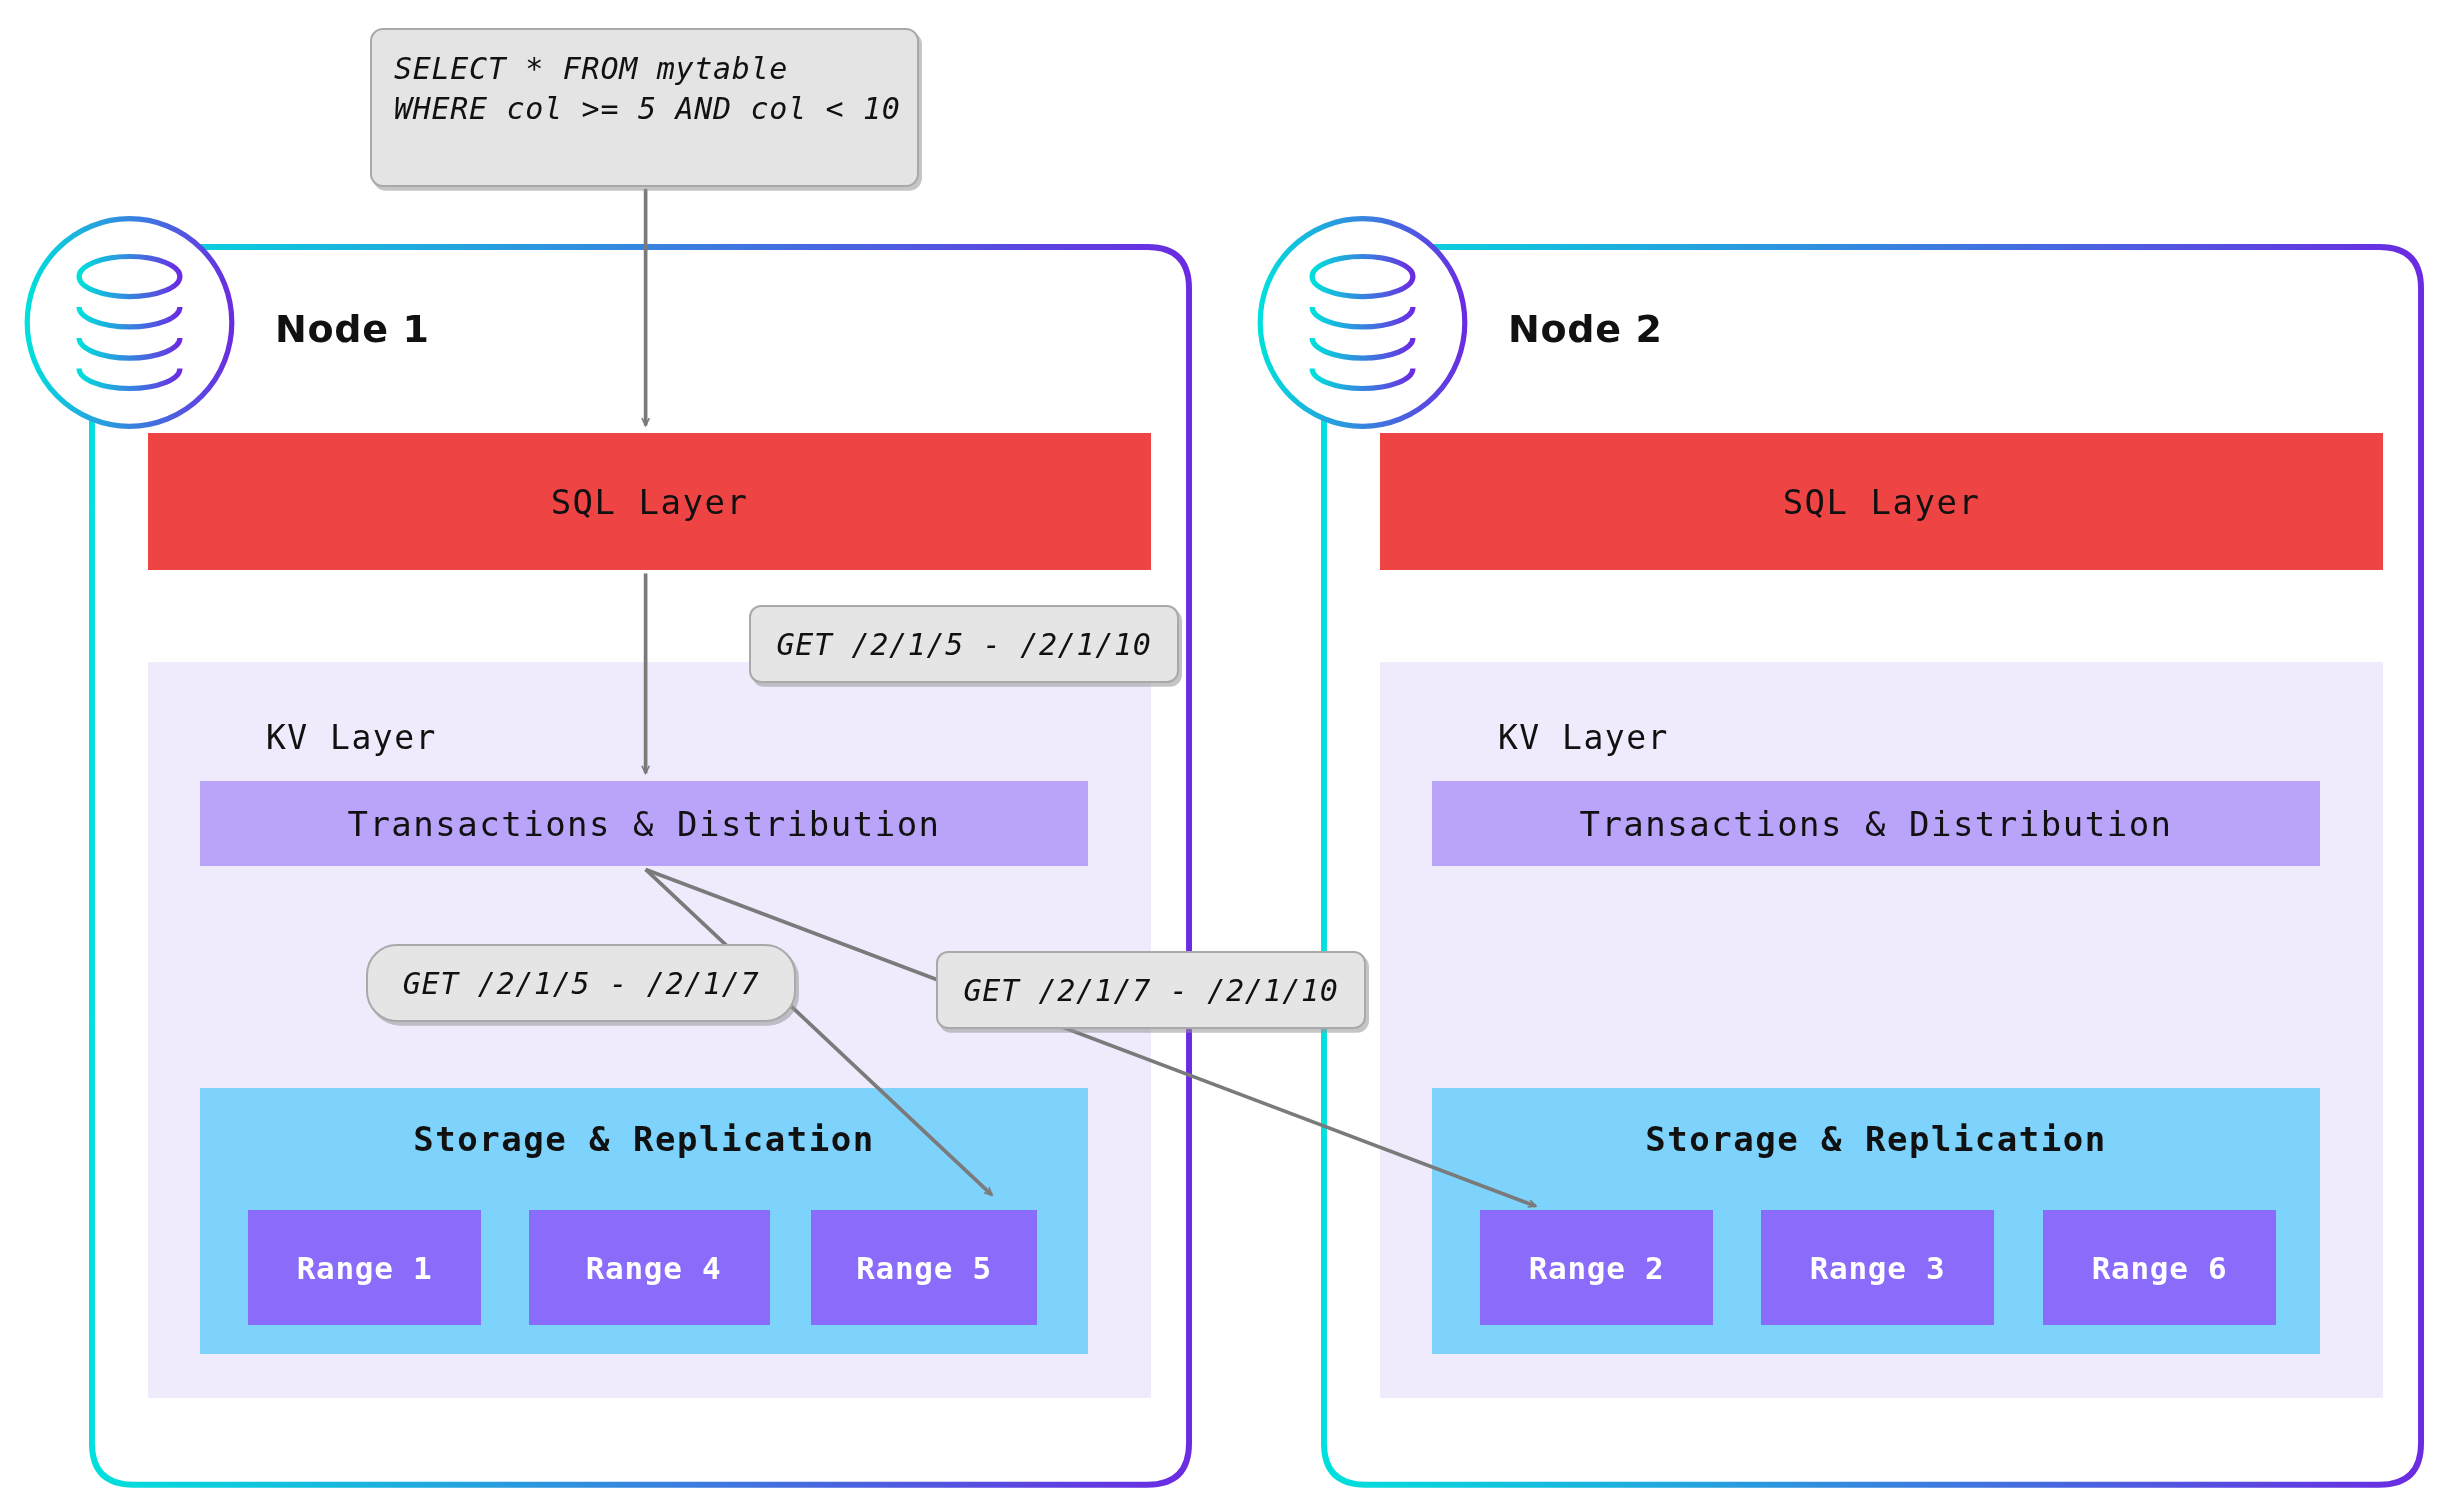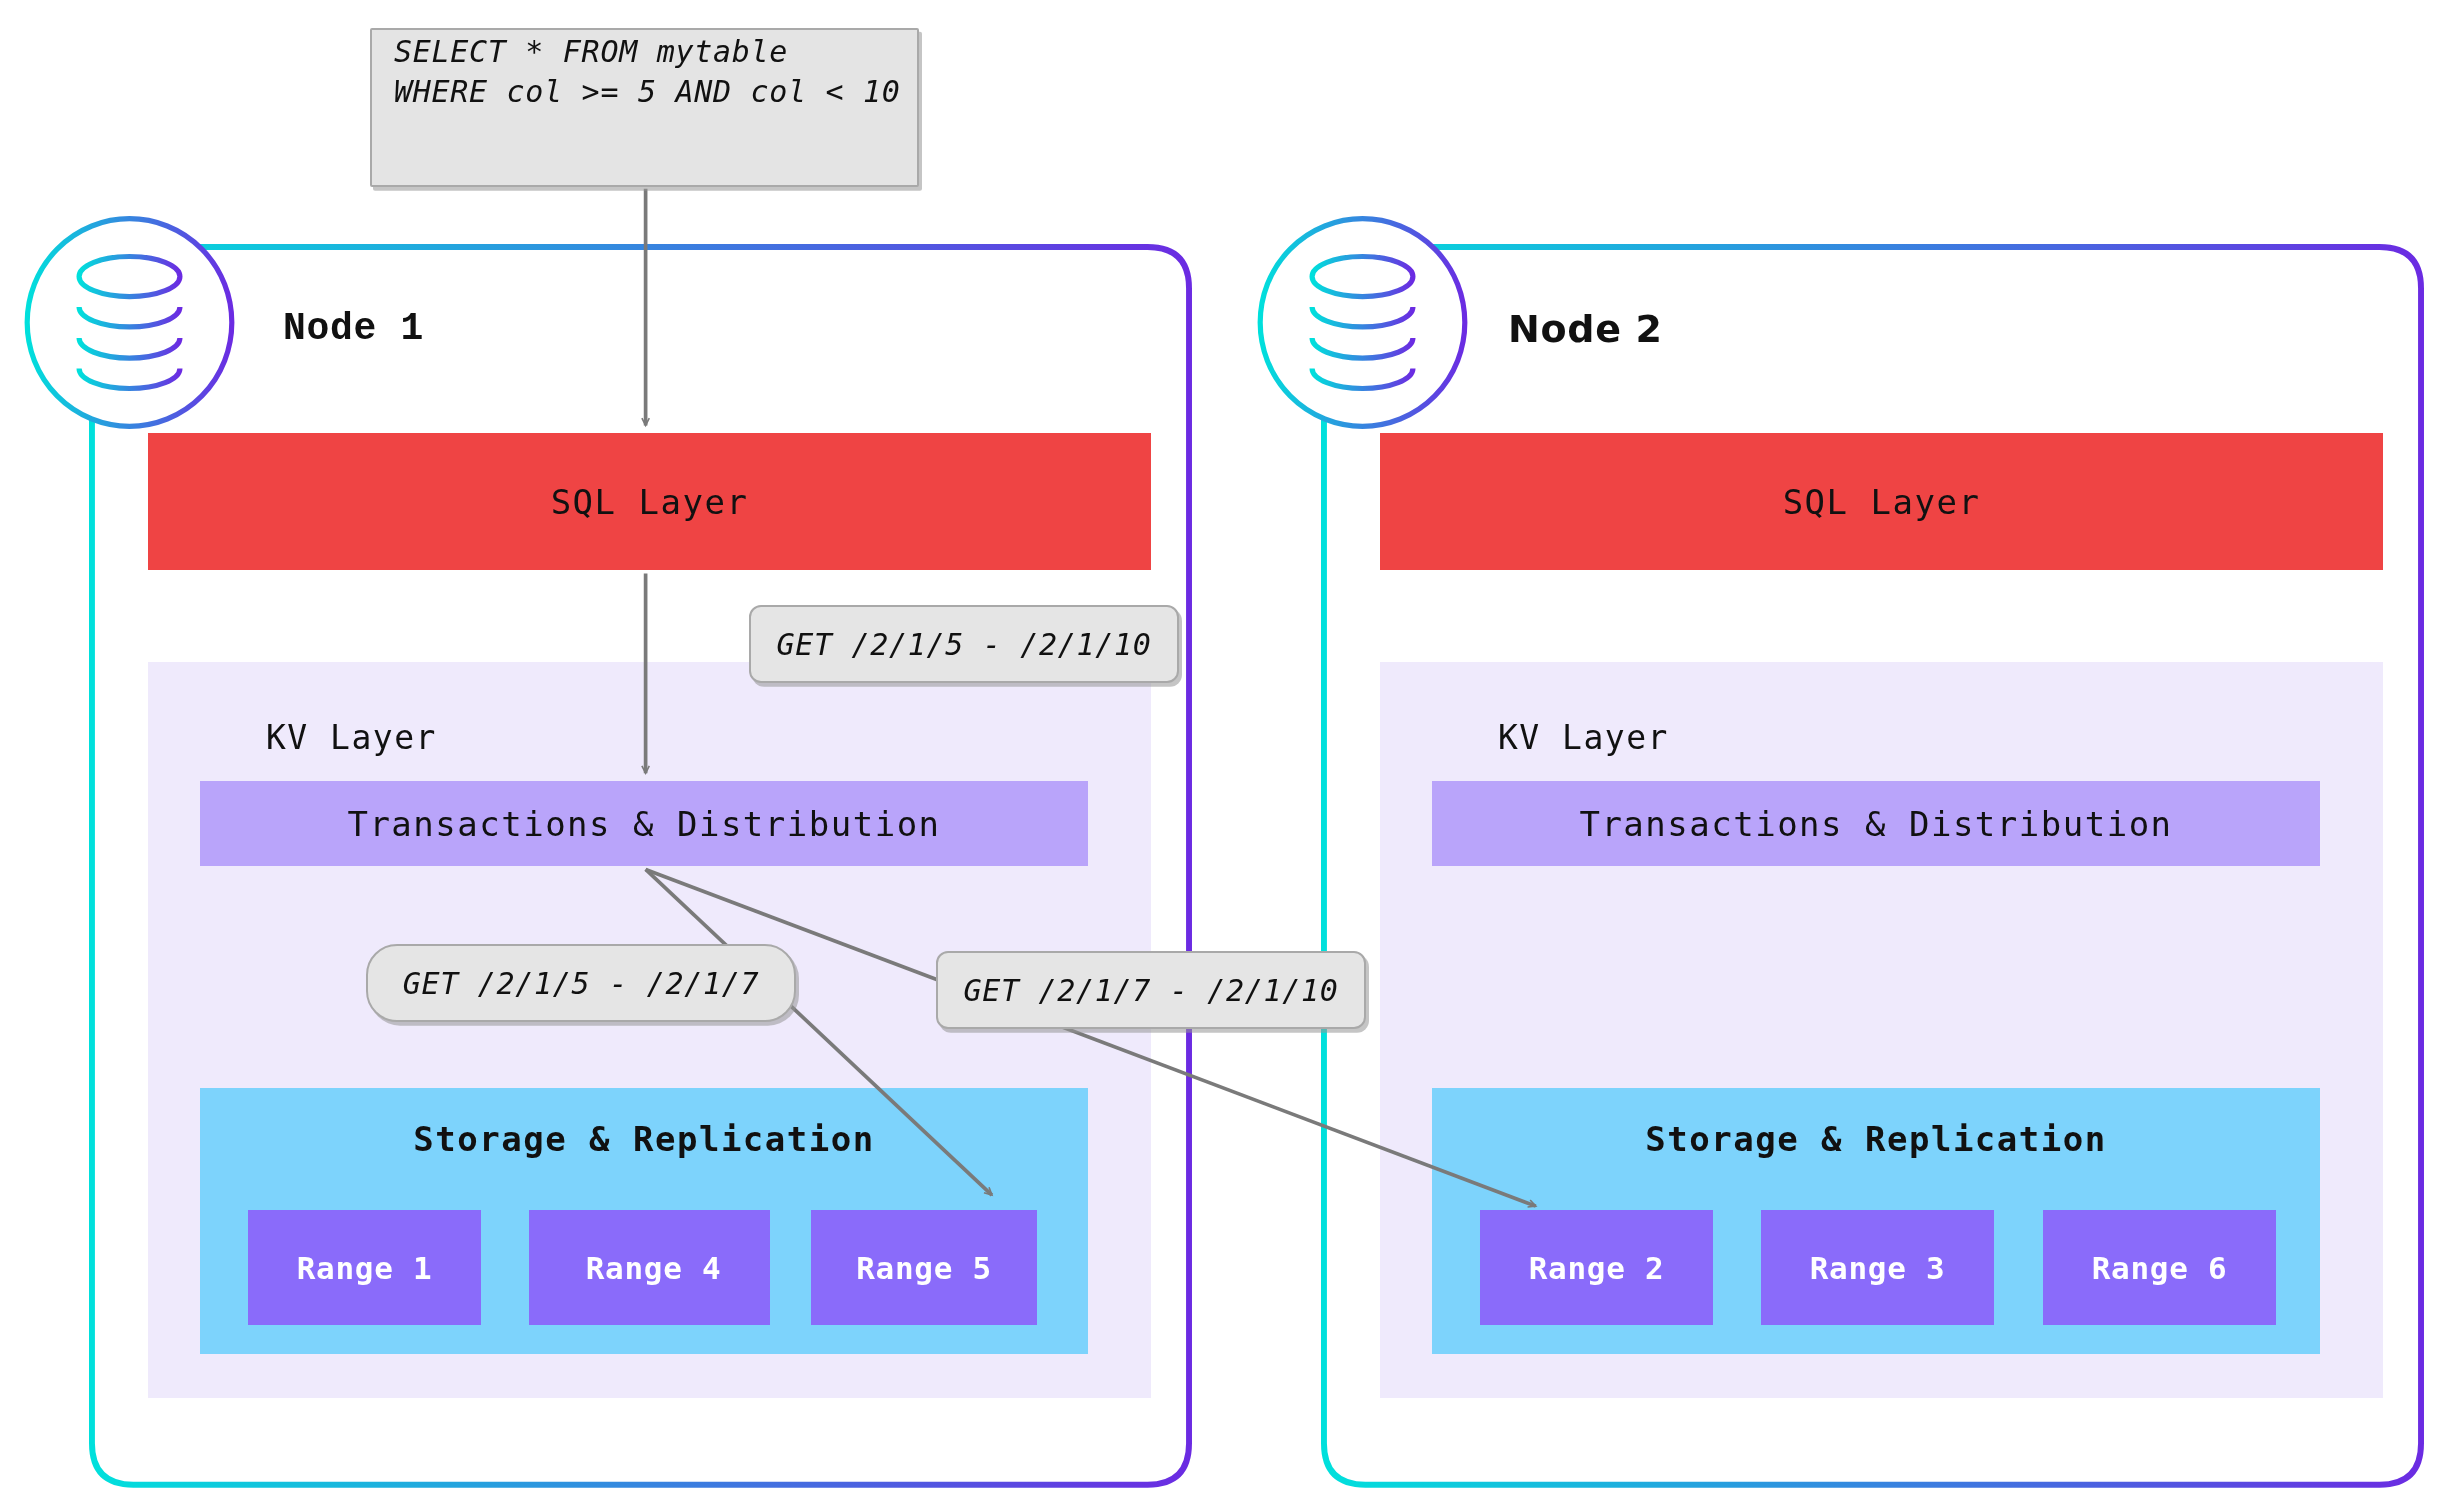--- a/index.html
+++ b/index.html
@@ -23,22 +23,22 @@
 
   .storage-bar{position:absolute;background:#7dd3fc;font-weight:bold;}
   .storage-bar-label{position:absolute;left:0;right:0;text-align:center;font-size:34px;color:#111;
     letter-spacing:1.5px;white-space:nowrap;}
   .range-box{position:absolute;background:#8A6BFA;display:flex;align-items:center;justify-content:center;}
   .range-box-label{font-size:31px;color:#ffffff;letter-spacing:0.7px;white-space:nowrap;}
 
   .callout{position:absolute;background:#e5e5e5;border:2.2px solid #A9A9A9;border-radius:12px;
     box-shadow:3px 3.7px 0 rgba(150,150,150,0.55);display:flex;align-items:center;justify-content:center;}
   .callout-text{font-style:italic;font-size:30px;color:#111;letter-spacing:0.7px;white-space:nowrap;}
-  .query-box{position:absolute;background:#E4E4E4;border:2.2px solid #A9A9A9;border-radius:2px;
-    box-shadow:3px 3.7px 0 rgba(150,150,150,0.55);padding:2px 22px;box-sizing:border-box;}
+  .query-box{position:absolute;background:#E4E4E4;border:2.2px solid #A9A9A9;border-radius:13px;
+    box-shadow:3px 3.7px 0 rgba(150,150,150,0.55);padding:19px 22px;box-sizing:border-box;}
   .query-line{font-style:italic;font-size:30px;color:#111;letter-spacing:0.7px;white-space:pre;line-height:1.32;}
 
   svg.overlay{position:absolute;left:0;top:0;width:2450px;height:1511px;pointer-events:none;}
 </style>
 </head>
 <body>
 
 <div id="canvas">
 
   <div class="node-shell" style="left:89px;top:244px;width:1103px;height:1244px;">
@@ -64,21 +64,21 @@
       <ellipse cx="145" cy="145" rx="138" ry="140" fill="#ffffff" stroke="url(#ic1)" stroke-width="7"></ellipse>
       <ellipse cx="145" cy="83" rx="68" ry="27" fill="none" stroke="url(#ic1)" stroke-width="7"></ellipse>
       <path d="M 77 83 L 77 207" fill="none" stroke="url(#ic1)" stroke-width="7"></path>
       <path d="M 213 83 L 213 207" fill="none" stroke="url(#ic1)" stroke-width="7"></path>
       <path d="M 77 207 A 68 27 0 0 0 213 207" fill="none" stroke="url(#ic1)" stroke-width="7"></path>
       <path d="M 77 124 A 68 27 0 0 0 213 124" fill="none" stroke="url(#ic1)" stroke-width="7"></path>
       <path d="M 77 166 A 68 27 0 0 0 213 166" fill="none" stroke="url(#ic1)" stroke-width="7"></path>
     </svg>
   </div>
 
-  <div class="node-title" style="left:283px;top:307px;font-family:Liberation Mono, monospace;">Node 1</div>
+  <div class="node-title" style="left:275px;top:307px;">Node 1</div>
 
   <div class="sql-layer" style="left:148px;top:433px;width:1003px;height:137px;">
     <span class="sql-layer-label">SQL Layer</span>
   </div>
 
   <div class="kv-layer" style="left:148px;top:662px;width:1003px;height:736px;">
     <div class="kv-layer-label" style="left:118px;top:56px;">KV Layer</div>
   </div>
 
   <div class="txn-bar" style="left:200px;top:781px;width:888px;height:85px;">

